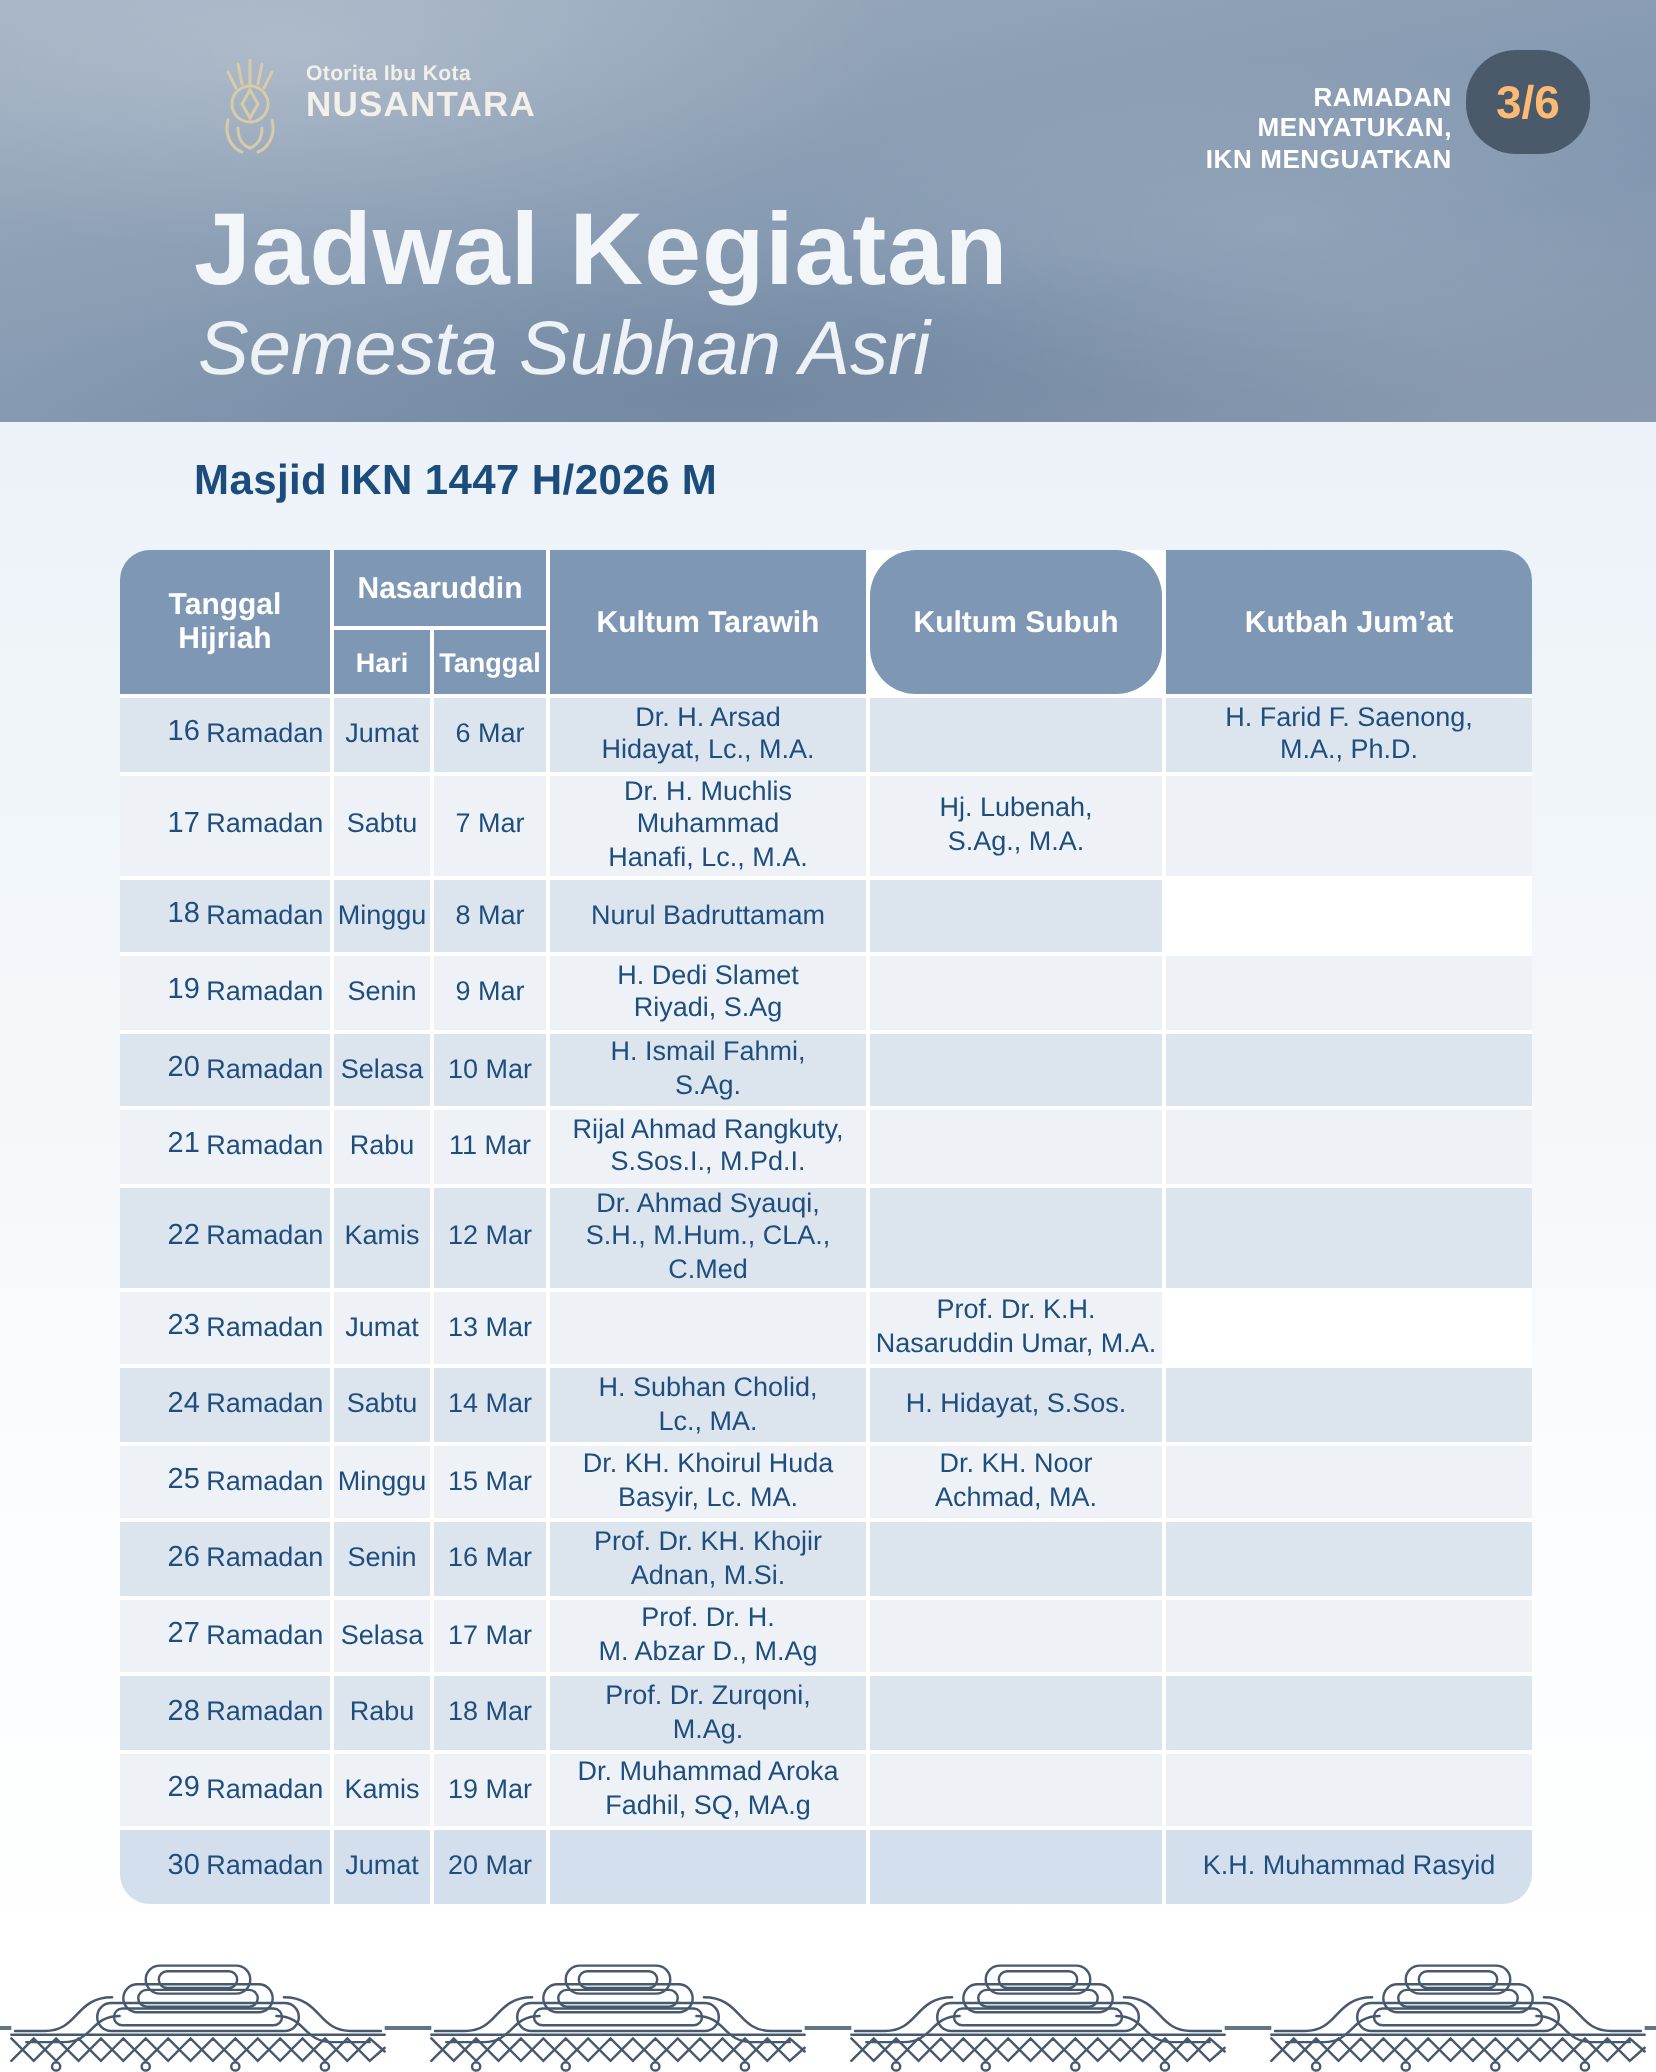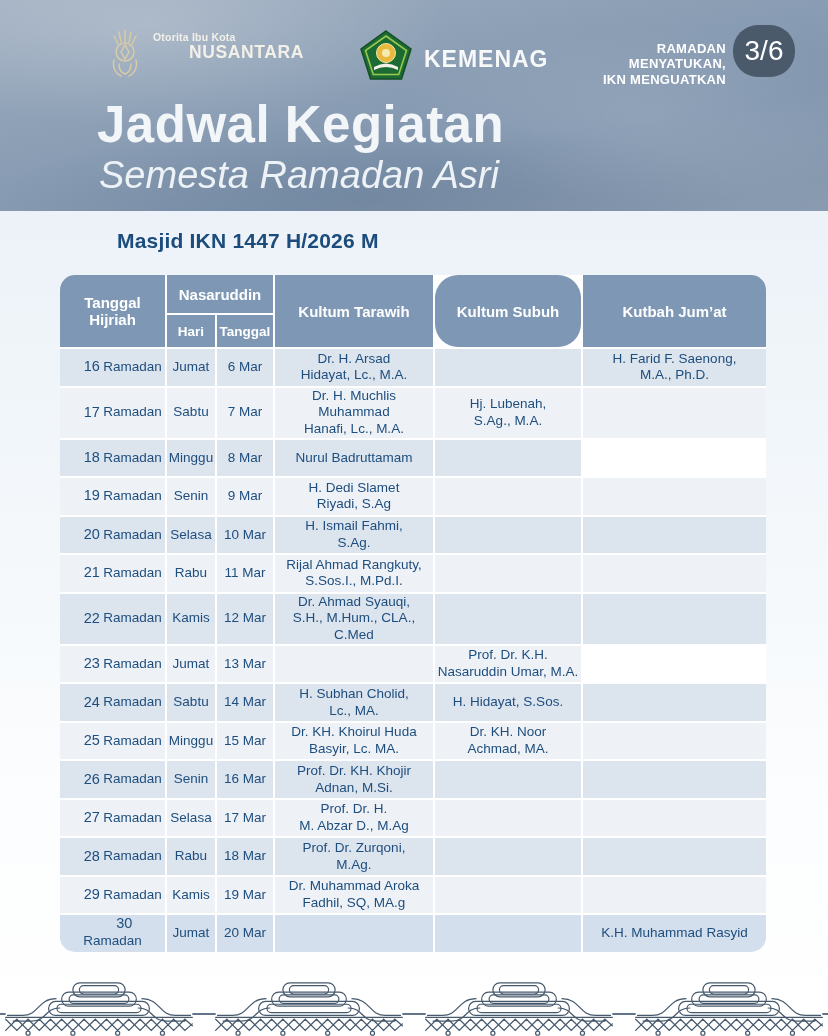--- a/index.html
+++ b/index.html
@@ -19,39 +19,38 @@
     background:
       radial-gradient(60% 80% at 18% 12%, rgba(255,255,255,0.20), rgba(255,255,255,0) 60%),
       radial-gradient(50% 70% at 78% 55%, rgba(255,255,255,0.12), rgba(255,255,255,0) 60%),
       radial-gradient(70% 60% at 45% 95%, rgba(30,50,80,0.14), rgba(30,50,80,0) 65%),
       linear-gradient(168deg, #a0afc1 0%, #8c9fb5 38%, #8095ae 68%, #8a9bb0 100%);
   }
   .logo-row { position:absolute; top:28px; left:106px; right:33px; display:flex; align-items:flex-start; }
   .logo-ikn { display:flex; gap:9px; }
   .ikn-text { color:#f2f0e8; line-height:1.05; margin-top:4px; }
   .ikn-line1 { display:block; font-size:10.5px; font-weight:700; letter-spacing:0.2px; }
-  .ikn-line2 { display:block; font-size:17.5px; font-weight:700; letter-spacing:0.6px;margin-left:36px; }
+  .ikn-line2 { display:block; font-size:17.5px; font-weight:700; letter-spacing:0.6px; }
   .logo-kemenag { display:flex; align-items:center; gap:12px; margin-left:56px; margin-top:2px; }
   .kemenag-label { color:#f6f8f9; font-size:23px; font-weight:800; letter-spacing:1px; margin-top:6px; }
   .right-head { margin-left:auto; display:flex; align-items:flex-start; gap:7px; }
   .tagline { margin-top:13px; text-align:right; color:#ffffff; font-size:13px; font-weight:800; line-height:1.18; letter-spacing:0.3px; }
   .badge {
     width:62px; height:52px; border-radius:25px; background:#4a5a6b;
     display:flex; align-items:center; justify-content:center;
-    color:#ffffff; font-size:28px; font-weight:400; margin-top:-3px;
+    color:#fdba74; font-size:23px; font-weight:700; margin-top:-3px;
   }
   .title-block { position:absolute; left:97px; top:99px; }
   .title-main { color:#f3f6f9; font-size:51px; font-weight:700; letter-spacing:0.5px; line-height:1.0; }
   .title-sub { color:#edf2f6; font-size:38px; font-style:italic; font-weight:400; line-height:1.15; margin-top:4px; margin-left:2px; }
 
   
   .content {
     position:absolute; top:211px; left:0; right:0; bottom:0;
     background: linear-gradient(180deg, #ecf2f8 0%, #f4f8fb 40%, #fcfdfe 72%, #ffffff 100%);
-    padding-left: 20px;
   }
   .section-heading { margin:18px 0 0 97px; color:#1b4c7c; font-size:21px; font-weight:700; letter-spacing:0.2px; }
 
   .table { position:absolute; left:60px; top:64px; width:706px; background:#ffffff; border-radius:16px; }
   .thead {
     display:grid; grid-template-columns:105px 48px 56px 158px 146px 183px;
     grid-template-rows:38px 32px; gap:2px;
   }
   .hcell {
     background:#7e97b5; color:#ffffff; font-weight:700; font-size:15px;
@@ -67,21 +66,21 @@
 
   .tbody { display:flex; flex-direction:column; gap:2px; margin-top:2px; }
   .trow { display:grid; grid-template-columns:105px 48px 56px 158px 146px 183px; gap:2px; }
   .cell {
     min-height:36.5px; display:flex; align-items:center; justify-content:center;
     text-align:center; color:#1e4e7e; font-size:13.5px; line-height:1.24; white-space:pre-line;
   }
   .trow.dark  .cell { background:#dce4ee; }
   .trow.light .cell { background:#eef2f7; }
   .trow.last  .cell { background:#d3dfec; }
-  .trow.last .c-hijri { border-bottom-left-radius:15px;flex-direction:column; }
+  .trow.last .c-hijri { border-bottom-left-radius:15px; }
   .trow.last .c-jumat { border-bottom-right-radius:15px; }
   .c-hijri { justify-content:flex-start; }
   .c-hijri .num { width:38%; text-align:right; font-size:14.5px; }
   .c-hijri .mon { width:62%; text-align:center; }
 
   
   .ornaments { position:absolute; left:0; right:0; bottom:0; height:58px; }
   .baseline { position:absolute; left:0; right:0; bottom:21px; height:2px; background:#60748a; }
   .motifs { position:absolute; inset:0; display:flex; justify-content:space-between; align-items:flex-end; padding:0 4px; }
   .motif { display:block; }
@@ -109,45 +108,34 @@
             <path d="M13,36 C13,42 16,45 19,46"></path>
             <path d="M25,36 C25,42 22,45 19,46"></path>
           </g>
         </svg>
         <div class="ikn-text">
           <span class="ikn-line1">Otorita Ibu Kota</span>
           <span class="ikn-line2">NUSANTARA</span>
         </div>
       </div>
 
-      <div class="logo-kemenag">
-        <svg width="52" height="52" viewBox="0 0 52 52">
-          <polygon points="26,1 51,19 41.5,49 10.5,49 1,19" fill="#1c6b33" stroke="#14model"></polygon>
-          <polygon points="26,1 51,19 41.5,49 10.5,49 1,19" fill="#1c6b33" stroke="#144f26" stroke-width="1.5"></polygon>
-          <polygon points="26,6 46.5,20.5 38.7,44.5 13.3,44.5 5.5,20.5" fill="none" stroke="#9bc84e" stroke-width="1.6"></polygon>
-          <circle cx="26" cy="23" r="9.5" fill="#e7b93c" stroke="#f4e7b0" stroke-width="1"></circle>
-          <path d="M14,37 Q26,30 38,37 L38,40 Q26,34 14,40 Z" fill="#f2f2ea"></path>
-          <circle cx="26" cy="23" r="4" fill="#f6e9b2"></circle>
-        </svg>
-        <span class="kemenag-label">KEMENAG</span>
-      </div>
 
       <div class="right-head">
         <div class="tagline">
           <div>RAMADAN</div>
           <div>MENYATUKAN,</div>
           <div>IKN MENGUATKAN</div>
         </div>
         <div class="badge">3/6</div>
       </div>
     </div>
 
     <div class="title-block">
       <div class="title-main">Jadwal Kegiatan</div>
-      <div class="title-sub">Semesta Ramadan Asri</div>
+      <div class="title-sub">Semesta Subhan Asri</div>
     </div>
   </header>
 
   <main class="content">
     <h3 class="section-heading">Masjid IKN 1447 H/2026 M</h3>
 
     <div class="table">
       <div class="thead">
         <div class="hcell h-hijriah">Tanggal Hijriah</div>
         <div class="hcell h-keterangan">Nasaruddin</div>

